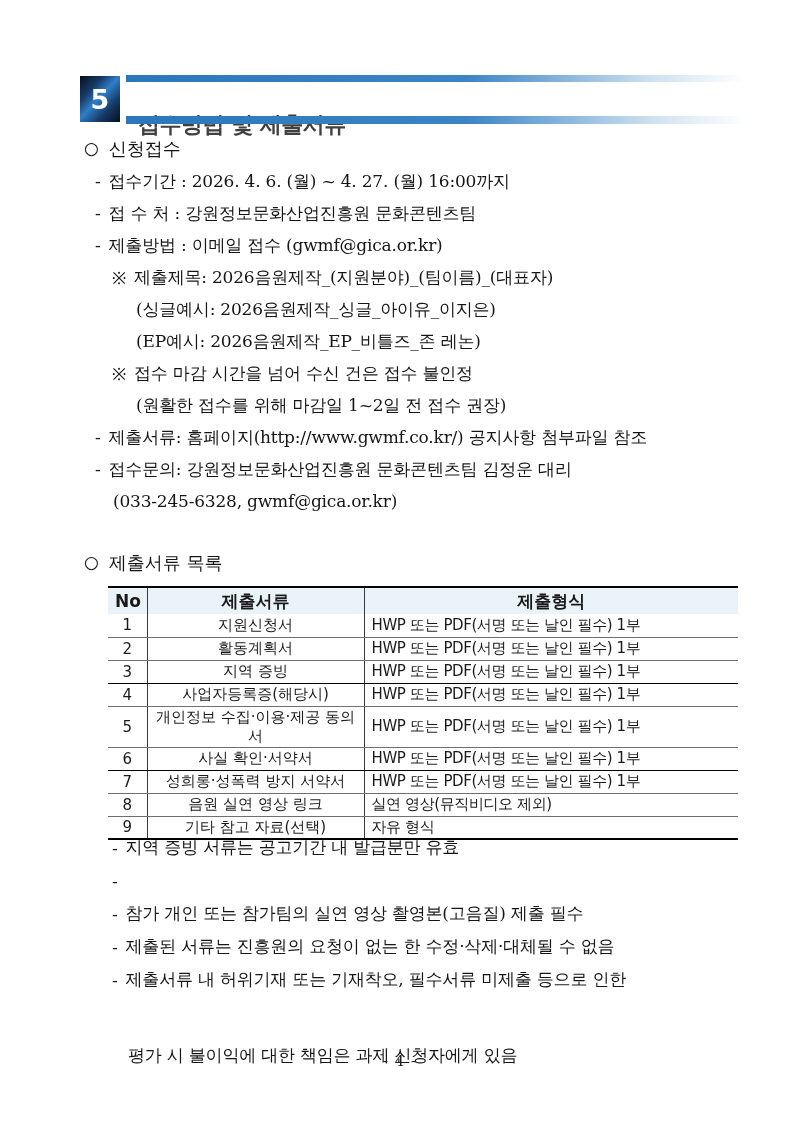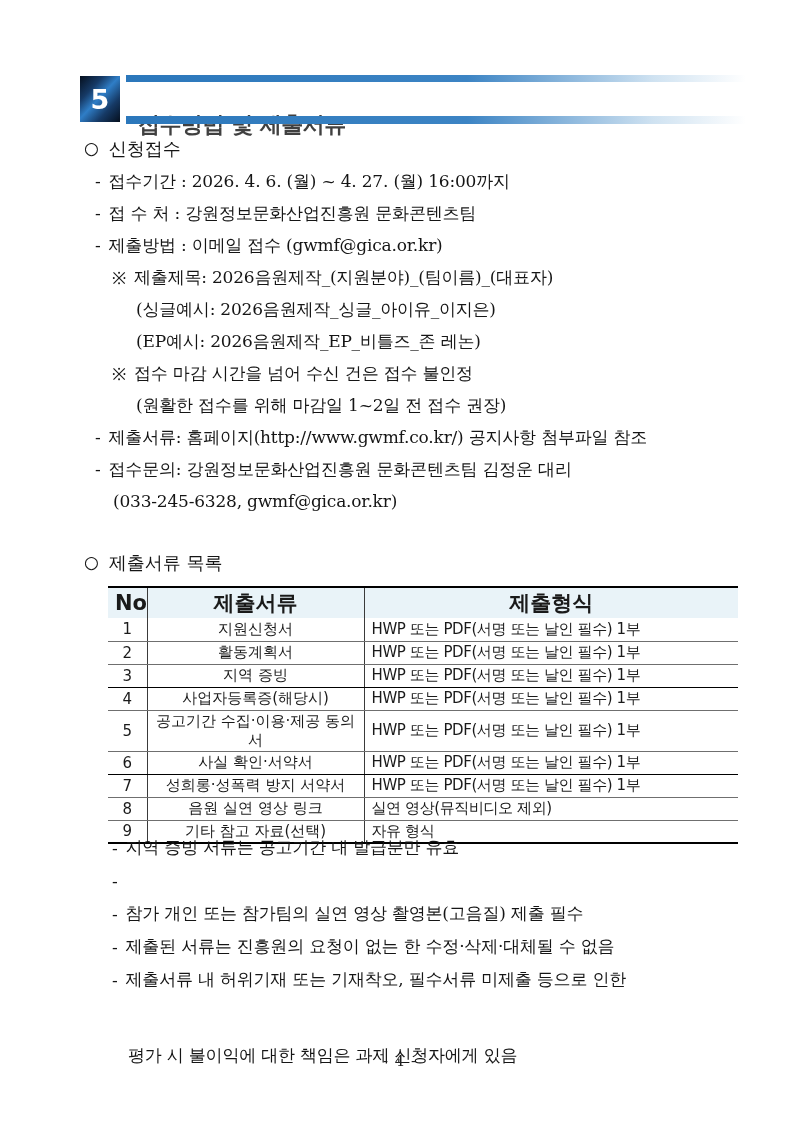--- a/index.html
+++ b/index.html
@@ -55,21 +55,21 @@
     border-collapse:collapse; table-layout:fixed;
     font-family:"DejaVu Sans","Liberation Sans",sans-serif;
     font-size:15px; color:#1a1a1a;
     border-top:2.5px solid #000; border-bottom:2.5px solid #000;
   }
   .doc-table col.c-no   { width:39px; }
   .doc-table col.c-doc  { width:217px; }
   .doc-table td { height:23px; padding:1px 7px; border-bottom:1px solid #6f6f6f; text-align:center; overflow:hidden; }
   .doc-table td + td { border-left:1.2px solid #3a3a3a; }
   .doc-table thead td {
-    background:#e9f3f8; font-weight:bold; font-size:21px;
+    background:#e9f3f8; font-weight:bold; font-size:17px;
     border-bottom:1.8px solid #000; height:27px;
   }
   .doc-table td.fmt { text-align:left; letter-spacing:-0.4px; }
   .doc-table tr.group-end td { border-bottom:1.8px solid #000; }
   .doc-table tr:last-child td { border-bottom:none; }
 
   
   .notes { position:absolute; left:112px; top:831px; width:650px; }
   .notes .line { height:33px; }
   .notes .ind-cont2 { margin-left:16px;margin-top:43px; }
@@ -177,21 +177,21 @@
         <td>지역 증빙</td>
         <td class="fmt">HWP 또는 PDF(서명 또는 날인 필수) 1부</td>
       </tr>
       <tr>
         <td>4</td>
         <td>사업자등록증(해당시)</td>
         <td class="fmt">HWP 또는 PDF(서명 또는 날인 필수) 1부</td>
       </tr>
       <tr>
         <td>5</td>
-        <td>공고기간 수집·이용·제공 동의서</td>
+        <td>개인정보 수집·이용·제공 동의서</td>
         <td class="fmt">HWP 또는 PDF(서명 또는 날인 필수) 1부</td>
       </tr>
       <tr class="group-end">
         <td>6</td>
         <td>사실 확인·서약서</td>
         <td class="fmt">HWP 또는 PDF(서명 또는 날인 필수) 1부</td>
       </tr>
       <tr>
         <td>7</td>
         <td>성희롱·성폭력 방지 서약서</td>

